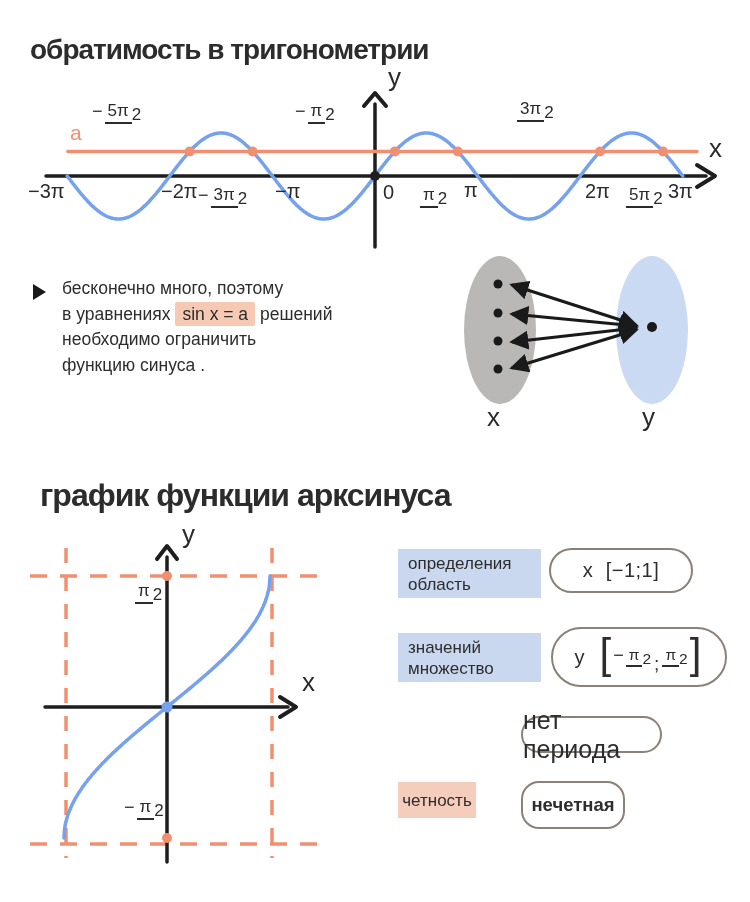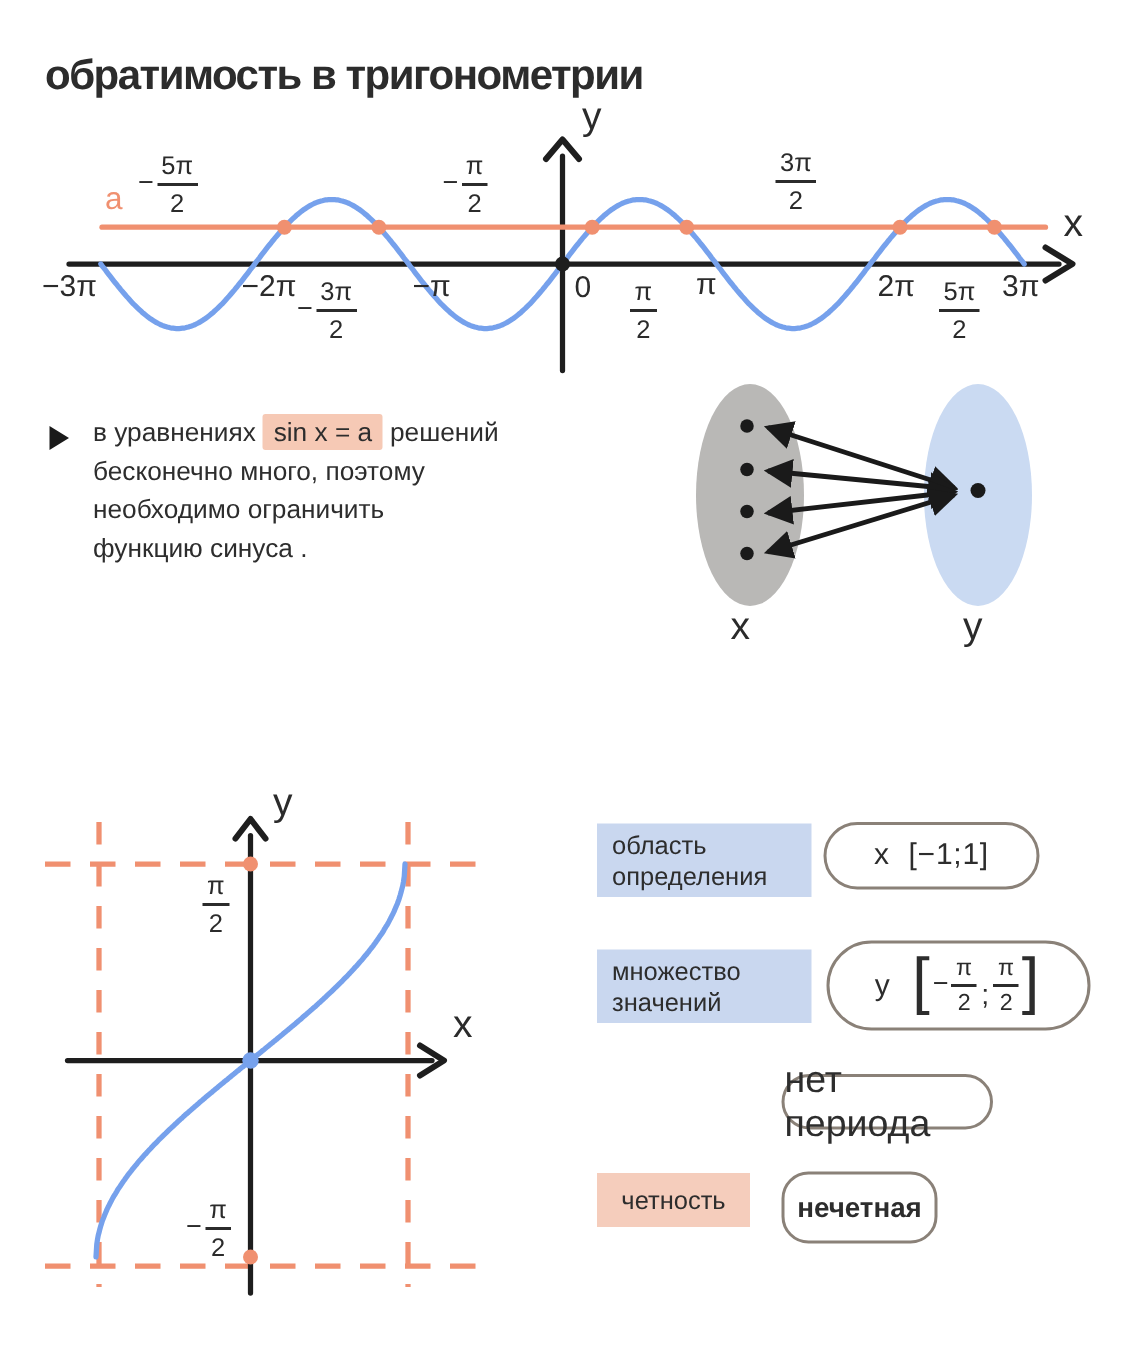--- a/index.html
+++ b/index.html
@@ -11,21 +11,21 @@
   .labels{position:absolute;left:0;top:0;width:750px;height:902px;z-index:1;pointer-events:none;}
   .title{position:absolute;font-weight:700;color:#2c2c2c;letter-spacing:-1px;line-height:1.05;}
   #title1{left:30px;top:16px;font-size:28px;}
   #title2{left:40px;top:452px;font-size:32px;}
   .lab{position:absolute;font-size:20px;color:#2b2b2b;line-height:1;white-space:nowrap;}
   .axis-lab{font-size:26px;}
   .orange{color:#f09070;}
   
   .frac{position:absolute;display:inline-flex;align-items:center;line-height:1;color:#2b2b2b;}
   .frac .minus{font-size:18px;padding:0 2px 4px 0;}
-  .frac .stack{display:inline-flex;flex-direction:column;align-items:center;}
+  .frac .stack{display:inline-flex;flex-direction:row;align-items:center;}
   .frac .num{font-size:17px;border-bottom:2px solid #2b2b2b;padding:0 3px 3px;}
   .frac .den{font-size:17px;padding-top:3px;}
   .frac.small .num,.frac.small .den{font-size:15.5px;}
   
   #bullet{position:absolute;left:33px;top:284px;width:0;height:0;
     border-left:13px solid #1a1a1a;border-top:8px solid transparent;border-bottom:8px solid transparent;}
   #note{position:absolute;left:62px;top:276px;width:330px;font-size:17.5px;line-height:25.5px;color:#2d2d2d;}
   #note .hl{background:#f6c9b5;padding:2px 7px;border-radius:2px;}
   
   .prop-label{position:absolute;background:#c9d7ef;color:#2d2d2d;font-size:17px;line-height:21px;
@@ -150,59 +150,60 @@
     <span class="frac" style="left:626px;top:186px;">
       <span class="stack">
           <span class="num">5π</span>
           <span class="den">2</span>
         </span>
     </span>
     <span class="lab" style="left:668px;top:181px;">3π</span>
 
     <span id="bullet"></span>
     <div id="note">
+      <div>бесконечно много, поэтому</div>
       <div><span>в уравнениях</span> <span class="hl">sin x = a</span> <span>решений</span></div>
-      <div>бесконечно много, поэтому</div>
       <div>необходимо ограничить</div>
       <div>функцию синуса .</div>
     </div>
 
     <span class="lab axis-lab" style="left:487px;top:404px;">x</span>
     <span class="lab axis-lab" style="left:642px;top:404px;">y</span>
 
+    <h2 id="title2" class="title">график функции арксинуса</h2>
 
     <span class="frac" style="left:135px;top:582px;">
       <span class="stack">
           <span class="num">π</span>
           <span class="den">2</span>
         </span>
     </span>
     <span class="frac" style="left:124px;top:798px;">
       <span class="minus">−</span>
       <span class="stack">
           <span class="num">π</span>
           <span class="den">2</span>
         </span>
     </span>
     <span class="lab axis-lab" style="left:182px;top:521px;">y</span>
     <span class="lab axis-lab" style="left:302px;top:669px;">x</span>
 
     <div class="prop-label" style="left:398px;top:549px;width:143px;height:49px;">
+      <span>определения</span>
       <span>область</span>
-      <span>определения</span>
     </div>
     <div class="pill" style="left:549px;top:548px;width:144px;height:45px;border-radius:23px;">
       <span class="var">x</span>
         <span class="gap"></span>
       <span class="interval">[−1;1]</span>
     </div>
 
     <div class="prop-label" style="left:398px;top:633px;width:143px;height:49px;">
+      <span>значений</span>
       <span>множество</span>
-      <span>значений</span>
     </div>
     <div class="pill" style="left:551px;top:627px;width:176px;height:60px;border-radius:30px;">
       <span class="var">y</span>
         <span class="gap"></span>
       <span class="bracket">[</span>
       <span class="frac small">
         <span class="minus">−</span>
         <span class="stack">
             <span class="num">π</span>
             <span class="den">2</span>
@@ -215,21 +216,21 @@
             <span class="den">2</span>
           </span>
       </span>
       <span class="bracket">]</span>
     </div>
 
     <div class="pill" style="left:521px;top:716px;width:141px;height:37px;border-radius:19px;font-size:25px;">
       <span>нет периода</span>
     </div>
 
-    <div class="prop-label center peach" style="left:398px;top:782px;width:102px;height:36px;">
+    <div class="prop-label center peach" style="left:398px;top:782px;width:78px;height:36px;">
       <span>четность</span>
     </div>
     <div class="pill" style="left:521px;top:781px;width:104px;height:48px;border-radius:18px;font-size:18.5px;font-weight:bold;">
       <span>нечетная</span>
     </div>
 
   </div>
 </div>
 
 </body></html>

